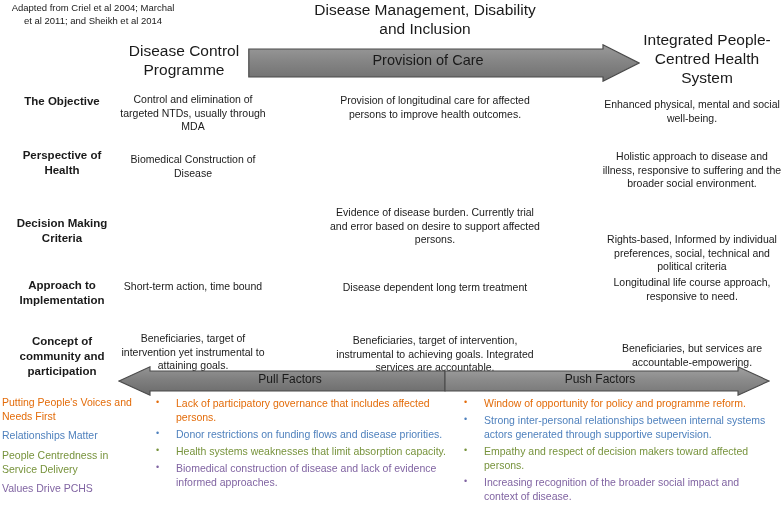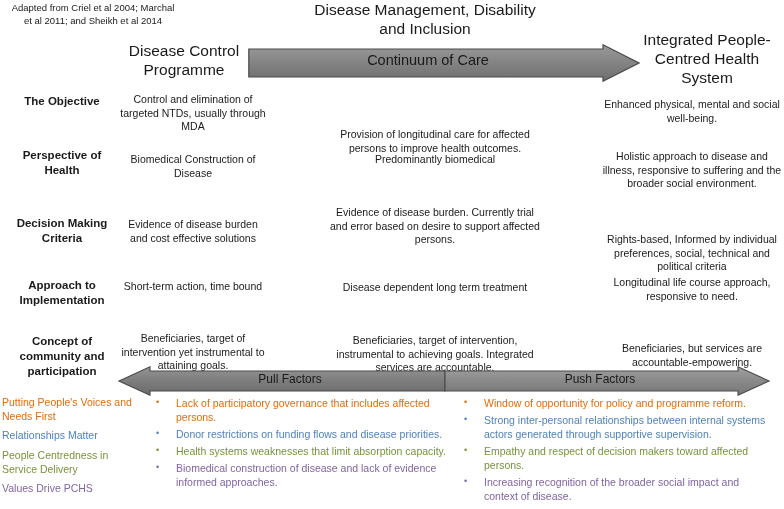--- a/index.html
+++ b/index.html
@@ -133,41 +133,39 @@
       <defs>
         <linearGradient id="gradGrayV" x1="0" y1="0" x2="0" y2="1">
           <stop offset="0%" stop-color="#9a9a9a"></stop>
           <stop offset="45%" stop-color="#858585"></stop>
           <stop offset="100%" stop-color="#6f6f6f"></stop>
         </linearGradient>
       </defs>
       <path d="M0.8,5 L355,5 L355,0.8 L391,19 L355,37.2 L355,33 L0.8,33 Z" fill="url(#gradGrayV)" stroke="#4a4a4a" stroke-width="1.2"></path>
     </svg>
   </div>
-  <div class="abs" id="continuum-label">Continuum of Care</div>
+  <div class="abs" id="continuum-label">Provision of Care</div>
 
   <div class="abs" id="matrix">
 
     <div class="row" style="height:60px;">
       <div class="cell label" style="top:6px;">The Objective</div>
       <div class="cell c1" style="top:5px;">Control and elimination of targeted NTDs, usually through MDA</div>
-      <div class="cell c2" style="top:6px;margin-top:34px;">Provision of longitudinal care for affected persons to improve health outcomes.</div>
+      <div class="cell c2" style="top:6px;">Provision of longitudinal care for affected persons to improve health outcomes.</div>
       <div class="cell c3" style="top:10px;">Enhanced physical, mental and social well-being.</div>
     </div>
 
     <div class="row" style="height:58px;">
       <div class="cell label" style="top:0;">Perspective of Health</div>
       <div class="cell c1" style="top:5px;">Biomedical Construction of Disease</div>
-      <div class="cell c2" style="top:5px;">Predominantly biomedical</div>
       <div class="cell c3" style="top:2px;">Holistic approach to disease and illness, responsive to suffering and the broader social environment.</div>
     </div>
 
     <div class="row" style="height:64px;">
       <div class="cell label" style="top:10px;">Decision Making Criteria</div>
-      <div class="cell c1" style="top:12px;">Evidence of disease burden and cost effective solutions</div>
       <div class="cell c2" style="top:0px;">Evidence of disease burden. Currently trial and error based on desire to support affected persons.</div>
       <div class="cell c3" style="top:27px;text-align:center;">Rights-based, Informed by individual preferences, social, technical and political criteria</div>
     </div>
 
     <div class="row" style="height:54px;">
       <div class="cell label" style="top:8px;">Approach to Implementation</div>
       <div class="cell c1" style="top:10px;">Short-term action, time bound</div>
       <div class="cell c2" style="top:11px;">Disease dependent long term treatment</div>
       <div class="cell c3" style="top:6px;">Longitudinal life course approach, responsive to need.</div>
     </div>

